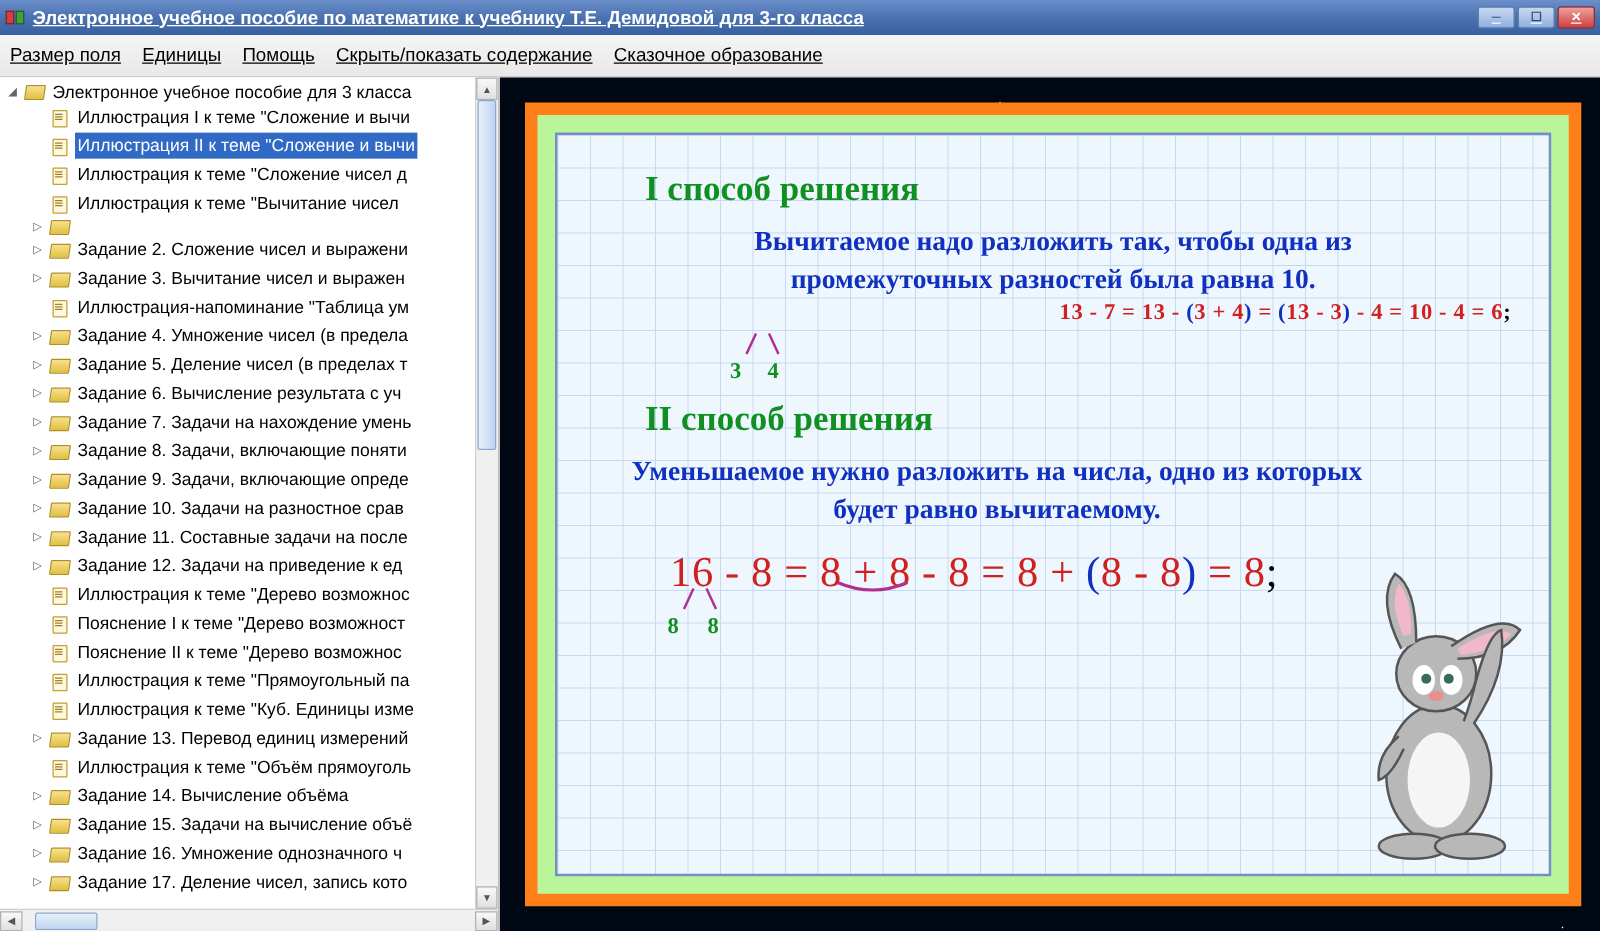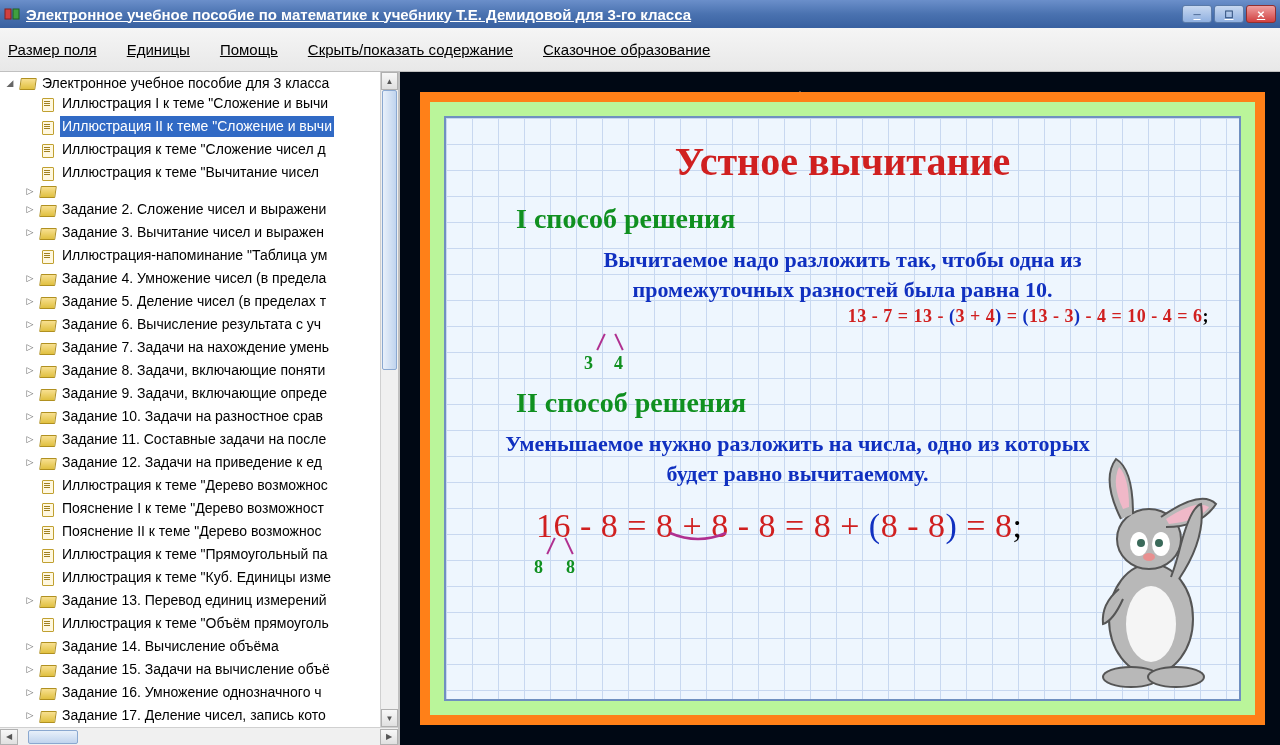--- a/index.html
+++ b/index.html
@@ -8,21 +8,21 @@
 .window { width: 1280px; height: 745px; display: flex; flex-direction: column; background: #fff; }
 
 .titlebar { height: 28px; background: linear-gradient(to bottom, #6b8fca 0%, #4a72b0 50%, #3860a0 100%); display: flex; align-items: center; padding: 0 4px; color: #fff; text-decoration: underline; }
 .titlebar-icon { width: 16px; height: 16px; margin-right: 6px; display: flex; }
 .titlebar-title { flex: 1; font-weight: bold; font-size: 15px; white-space: nowrap; overflow: hidden; }
 .win-controls { display: flex; gap: 2px; }
 .win-btn { width: 30px; height: 18px; border-radius: 3px; display: flex; align-items: center; justify-content: center; font-size: 10px; font-weight: bold; cursor: pointer; }
 .win-min, .win-max { background: linear-gradient(to bottom, #c7d8f0, #8fb0e0); border: 1px solid #5a7aa8; color: #2a4a78; }
 .win-close { background: linear-gradient(to bottom, #f0a0a0, #d04040); border: 1px solid #903030; color: #fff; }
 
-.menubar { height: 44px; background: linear-gradient(to bottom, #f5f5f5, #e8e8e8); border-bottom: 1px solid #c0c0c0; display: flex; align-items: center; padding: 0 8px; gap: 30px; }
+.menubar { height: 34px; background: linear-gradient(to bottom, #f5f5f5, #e8e8e8); border-bottom: 1px solid #c0c0c0; display: flex; align-items: center; padding: 0 8px; gap: 17px; }
 .menu-item { font-size: 15px; color: #000; cursor: pointer; }
 .menu-item span.u { text-decoration: underline; }
 
 .content { flex: 1; display: flex; min-height: 0; }
 
 .sidebar { width: 400px; background: #fff; border-right: 2px solid #c0c0c0; display: flex; flex-direction: column; position: relative; }
 .tree { flex: 1; overflow: hidden; background: #fff; padding: 2px 0; }
 .tree-root { display: flex; align-items: center; padding: 1px 4px; gap: 4px; white-space: nowrap; font-size: 14px; }
 .tree-row { display: flex; align-items: center; padding: 1px 4px 1px 24px; gap: 4px; white-space: nowrap; cursor: pointer; font-size: 14px; line-height: 21px; }
 .tree-row.selected .tree-label { background: #316ac5; color: #fff; outline: 1px dotted #fff; }
@@ -262,21 +262,20 @@
           </div>
         <div class="hscroll-btn">▶</div>
       </div>
     </div>
 
     <div class="main">
       <div class="stars"></div>
       <div class="slide-frame">
         <div class="slide-inner">
           <div class="slide-grid">
-            <div class="slide-title">Устное вычитание</div>
             <div class="method-head">I способ решения</div>
             <div class="desc">Вычитаемое надо разложить так, чтобы одна из промежуточных разностей была равна 10.</div>
             <div class="equation">
               <span class="eq-red">13 - </span><span class="eq-red">7</span><span class="eq-red"> = 13 - </span><span class="eq-blue">(</span><span class="eq-red">3 + 4</span><span class="eq-blue">)</span><span class="eq-red"> = </span><span class="eq-blue">(</span><span class="eq-red">13 - 3</span><span class="eq-blue">)</span><span class="eq-red"> - 4 = 10 - 4 = 6</span><span class="eq-black">;</span>
             </div>
             <div class="decomp">
               <span class="line" style="left:116px; top:-4px; transform:rotate(115deg);"></span>
               <span class="line" style="left:134px; top:-4px; transform:rotate(65deg);"></span>
               <span class="branch" style="left:108px; top:8px;">3</span>
               <span class="branch" style="left:138px; top:8px;">4</span>

